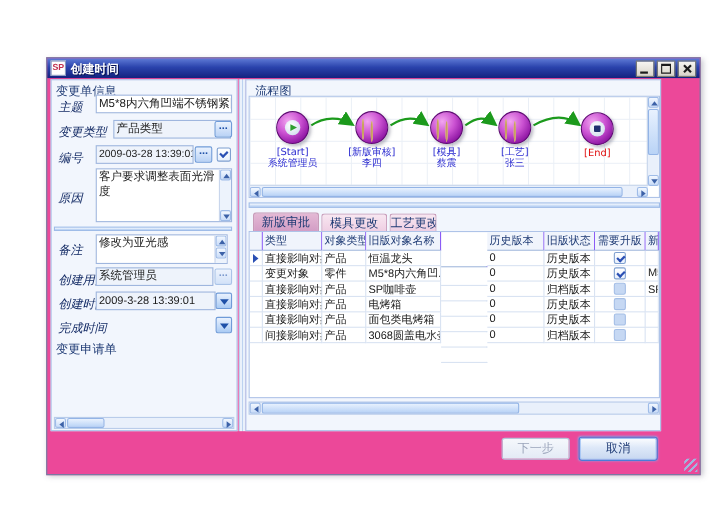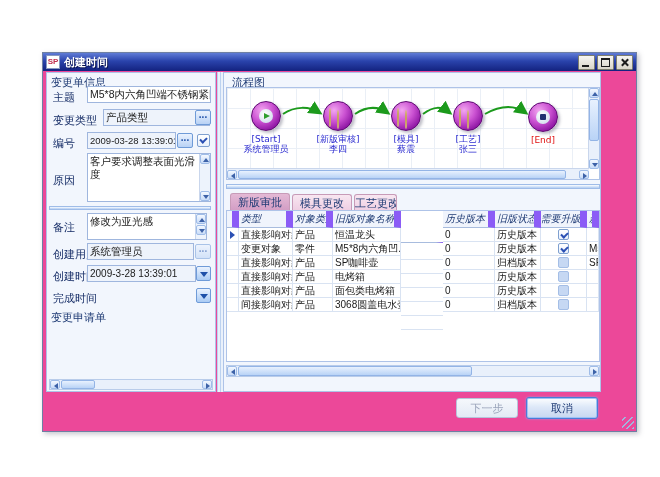--- a/index.html
+++ b/index.html
@@ -17,21 +17,21 @@
        white-space:nowrap;overflow:hidden;text-shadow:1px 1px 0 #0A1450;}
   .wb{position:relative;width:15px;height:13px;margin-left:2px;flex:0 0 auto;
        background:linear-gradient(#F7F6F2,#D9D5C9);border:1px solid #7E7E6E;border-radius:1px;}
   .wb .gm{position:absolute;left:3px;bottom:2px;width:7px;height:2px;background:#1c1c1c;}
   .wb .gq{position:absolute;left:3px;top:2px;width:7px;height:6px;border:1px solid #1c1c1c;border-top-width:2px;}
   .wb .gx1,.wb .gx2{position:absolute;left:6.5px;top:2px;width:2px;height:9px;background:#1c1c1c;}
   .wb .gx1{transform:rotate(45deg);} .wb .gx2{transform:rotate(-45deg);}
   
   .panel{position:absolute;background:#F2F6FD;border:1px solid #AEC3E8;box-sizing:border-box;}
   .caption{position:absolute;font-size:11px;color:#1E3A74;white-space:nowrap;}
-  .flabel{position:absolute;font-size:11px;color:#152C66;white-space:nowrap;}
+  .flabel{position:absolute;font-size:11px;color:#152C66;white-space:nowrap;font-style:italic;}
   .input{position:absolute;background:#fff;border:1px solid #9FB6DE;font-size:10.5px;color:#1a1a1a;
        padding:1px 2px;box-sizing:border-box;overflow:hidden;white-space:nowrap;line-height:13px;}
   .ro{background:#EEF3FB;}
   .dots-btn{position:absolute;background:linear-gradient(#EAF2FE,#B9D2F5);border:1px solid #6F9BD8;
        border-radius:2px;color:#1E50A8;font-weight:bold;font-size:10px;line-height:7px;text-align:center;
        box-sizing:border-box;}
   .combo-btn{position:absolute;width:15px;height:15px;background:linear-gradient(#EAF2FE,#AACBF4);
        border:1px solid #6F9BD8;border-radius:2px;box-sizing:border-box;}
   .combo-btn::after{content:"";position:absolute;left:3px;top:5px;border-left:4px solid transparent;
        border-right:4px solid transparent;border-top:5px solid #1E50A8;}
@@ -93,21 +93,21 @@
   
   .tab{position:absolute;height:17px;border:1px solid #C79BB8;border-bottom:none;border-radius:3px 3px 0 0;
       background:linear-gradient(#F8E7F1,#EECDE2);color:#1E3A74;font-size:11px;text-align:center;
       line-height:16px;box-sizing:border-box;white-space:nowrap;overflow:hidden;}
   .tab.active{background:linear-gradient(#E4B9D5,#D39EC5);}
   .etable{position:absolute;background:#fff;border:1px solid #AEC3E8;box-sizing:border-box;overflow:hidden;font-size:10px;}
   .erow{display:flex;height:14px;}
   .erow.hdr{height:17px;}
   .ec{border-right:1px solid #D9E3F2;border-bottom:1px solid #D9E3F2;box-sizing:border-box;
       padding:0 2px;overflow:hidden;white-space:nowrap;display:flex;align-items:center;color:#1a1a1a;}
-  .erow.hdr .ec{background:#F0F4FC;border-right:7px solid #8b5cf6;border-bottom:1px solid #A8BCDE;color:#1E3A74;font-style:italic;}
+  .erow.hdr .ec{background:#F0F4FC;border-right:1px solid #8b5cf6;border-bottom:1px solid #A8BCDE;color:#1E3A74;}
   .c0{width:12px;flex:0 0 auto;justify-content:center;padding:0;}
   .c1{width:54px;flex:0 0 auto;}
   .c2{width:40px;flex:0 0 auto;}
   .c3{width:68px;flex:0 0 auto;}
   .c4{width:42px;flex:0 0 auto;margin-top:31px;}
   .c5{width:52px;flex:0 0 auto;}
   .c6{width:46px;flex:0 0 auto;}
   .c7{width:46px;flex:0 0 auto;justify-content:center;}
   .c8{flex:1;}
   

